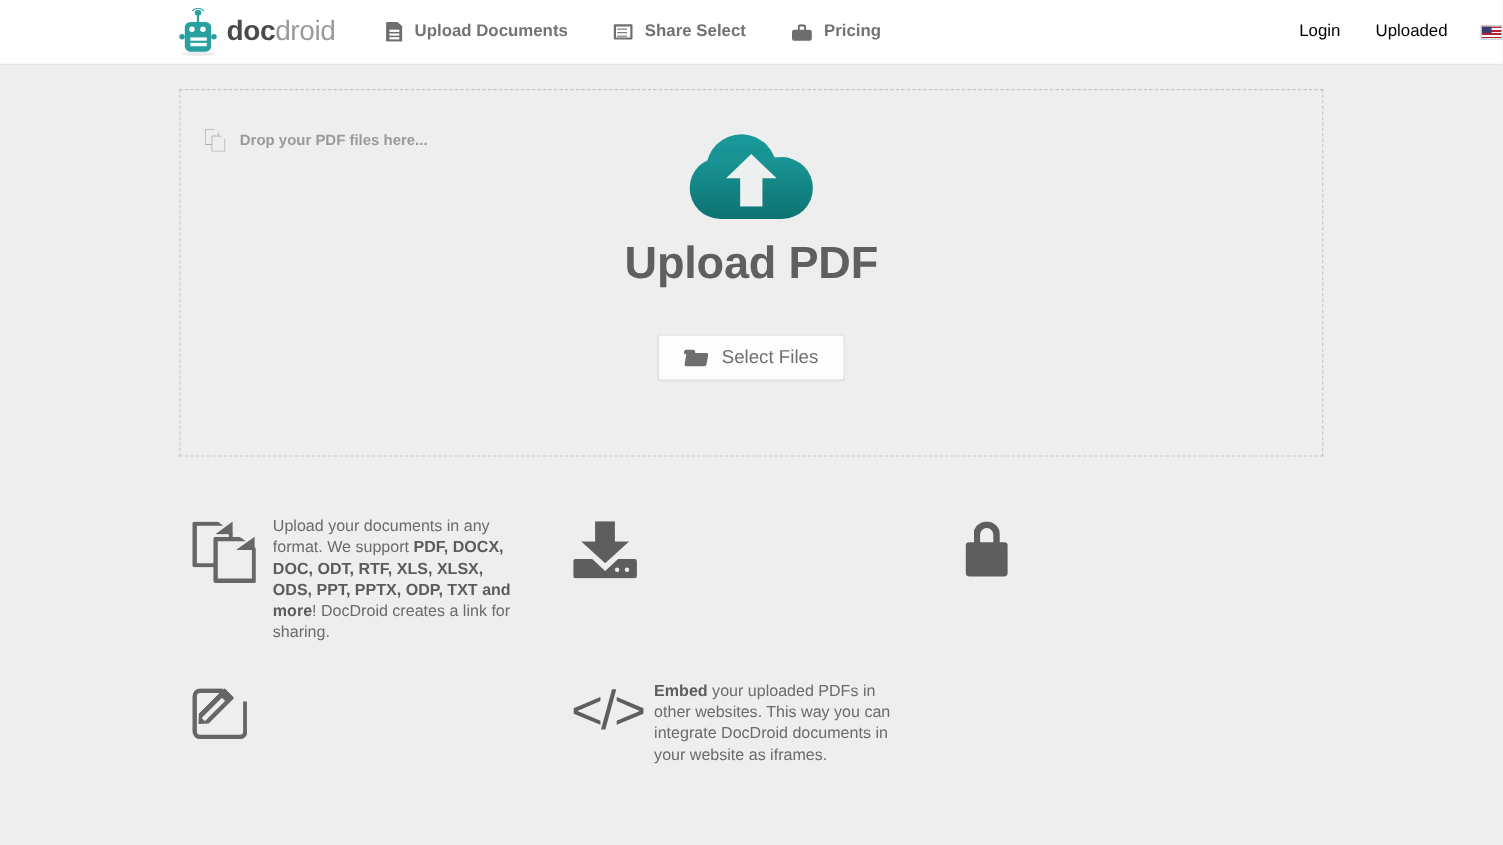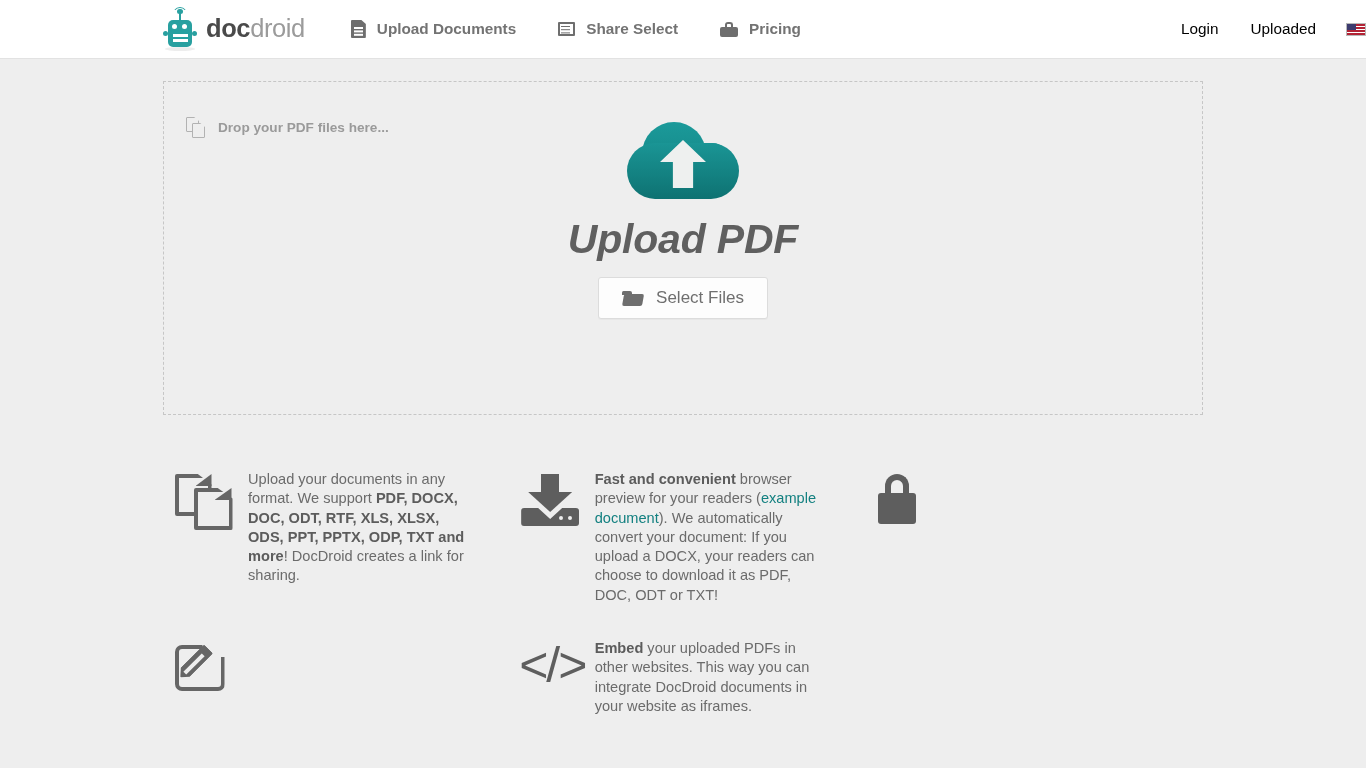--- a/index.html
+++ b/index.html
@@ -143,32 +143,31 @@
     height: 77px;
     position: relative;
   }
 
   .upload-title {
     font-size: 41px;
     color: #5f5f5f;
     font-weight: bold;
     margin-top: 17px;
     letter-spacing: -0.2px;
-    font-style: italic;
   }
 
   .upload-sub {
     font-size: 21px;
     color: #8e8e8e;
     margin-top: 16px;
     font-weight: normal;
   }
 
   .select-btn {
-    margin-top: 14px;
+    margin-top: 41px;
     background: #fdfdfd;
     border: 1px solid #dcdcdc;
     border-radius: 3px;
     padding: 10px 23px;
     display: inline-flex;
     align-items: center;
     gap: 14px;
     color: #6f6f6f;
     font-size: 17px;
     cursor: pointer;
@@ -594,21 +593,20 @@
 
     <div class="feature">
       <div class="feature-icon">
         <span class="icn ic-download">
           <span class="shaft"></span>
             <span class="head"></span>
           <span class="tray"></span>
             <span class="dots"></span>
         </span>
       </div>
-      <div class="feature-text"><b>Fast and convenient</b><span> browser preview for your readers (</span><a href="#">example document</a><span>). We automatically convert your document: If you upload a DOCX, your readers can choose to download it as PDF, DOC, ODT or TXT!</span></div>
     </div>
 
     <div class="feature">
       <div class="feature-icon">
         <span class="icn ic-lock">
           <span class="shackle"></span>
             <span class="bodyl"></span>
         </span>
       </div>
     </div>

